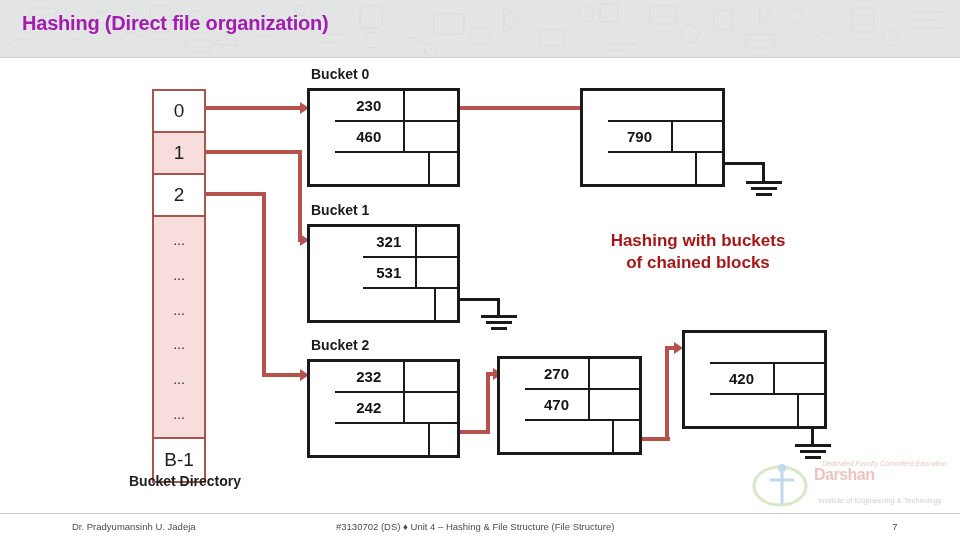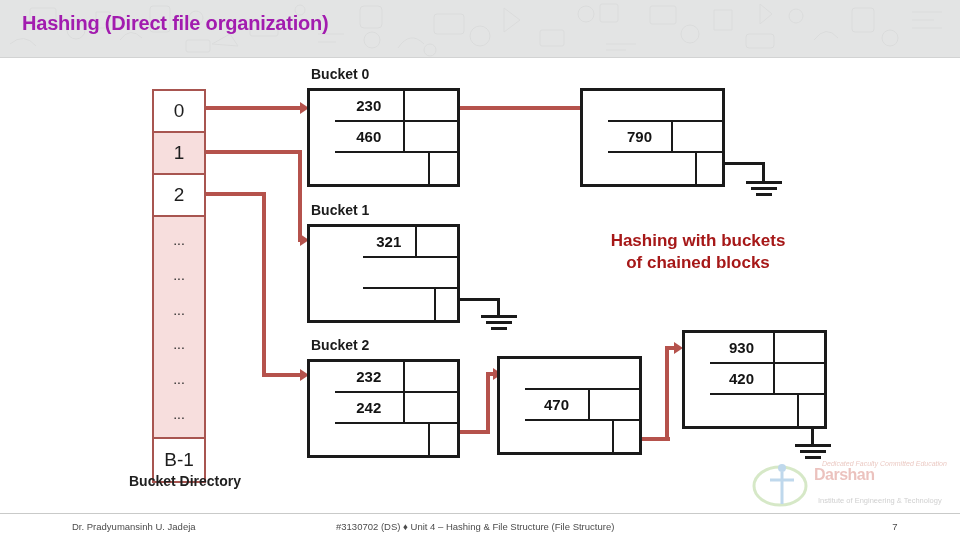--- a/index.html
+++ b/index.html
@@ -264,20 +264,21 @@
 <div class="gln" style="left:756px; top:193px; width:16px; height:3px;"></div>
 
 <div class="bucket-label" style="left:311px; top:202px;">Bucket 1</div>
 
 <div class="block" style="left:307px; top:224px; width:153px;padding-left:28px;">
   <div class="brow">
     <div class="bcell-val">321</div>
     <div class="bcell-empty"></div>
   </div>
   <div class="brow">
+    <div class="bcell-val">531</div>
     <div class="bcell-empty"></div>
   </div>
   <div class="brow tail">
     <div class="bcell-wide"></div>
     <div class="bcell-ptr"></div>
   </div>
 </div>
 
 <div class="gln" style="left:460px; top:298px; width:40px; height:3px;"></div>
 <div class="gln" style="left:497px; top:298px; width:3px; height:18px;"></div>
@@ -302,40 +303,40 @@
   </div>
 </div>
 
 <div class="ln" style="left:460px; top:430px; width:30px; height:4px;"></div>
 <div class="ln" style="left:486px; top:374px; width:4px; height:60px;"></div>
 <div class="ln" style="left:486px; top:372px; width:12px; height:4px;"></div>
 <div class="arrow" style="left:493px; top:368px;"></div>
 
 <div class="block" style="left:497px; top:356px; width:145px;">
   <div class="brow">
+    <div class="bcell-val">270</div>
     <div class="bcell-empty"></div>
   </div>
   <div class="brow">
     <div class="bcell-val">470</div>
     <div class="bcell-empty"></div>
   </div>
   <div class="brow tail">
     <div class="bcell-wide"></div>
     <div class="bcell-ptr"></div>
   </div>
 </div>
 
 <div class="ln" style="left:642px; top:437px; width:28px; height:4px;"></div>
 <div class="ln" style="left:665px; top:348px; width:4px; height:93px;"></div>
 <div class="ln" style="left:665px; top:346px; width:14px; height:4px;"></div>
 <div class="arrow" style="left:674px; top:342px;"></div>
 
 <div class="block" style="left:682px; top:330px; width:145px;">
   <div class="brow">
-    <div class="bcell-val">930</div>
     <div class="bcell-empty"></div>
   </div>
   <div class="brow">
     <div class="bcell-val">420</div>
     <div class="bcell-empty"></div>
   </div>
   <div class="brow tail">
     <div class="bcell-wide"></div>
     <div class="bcell-ptr"></div>
   </div>

